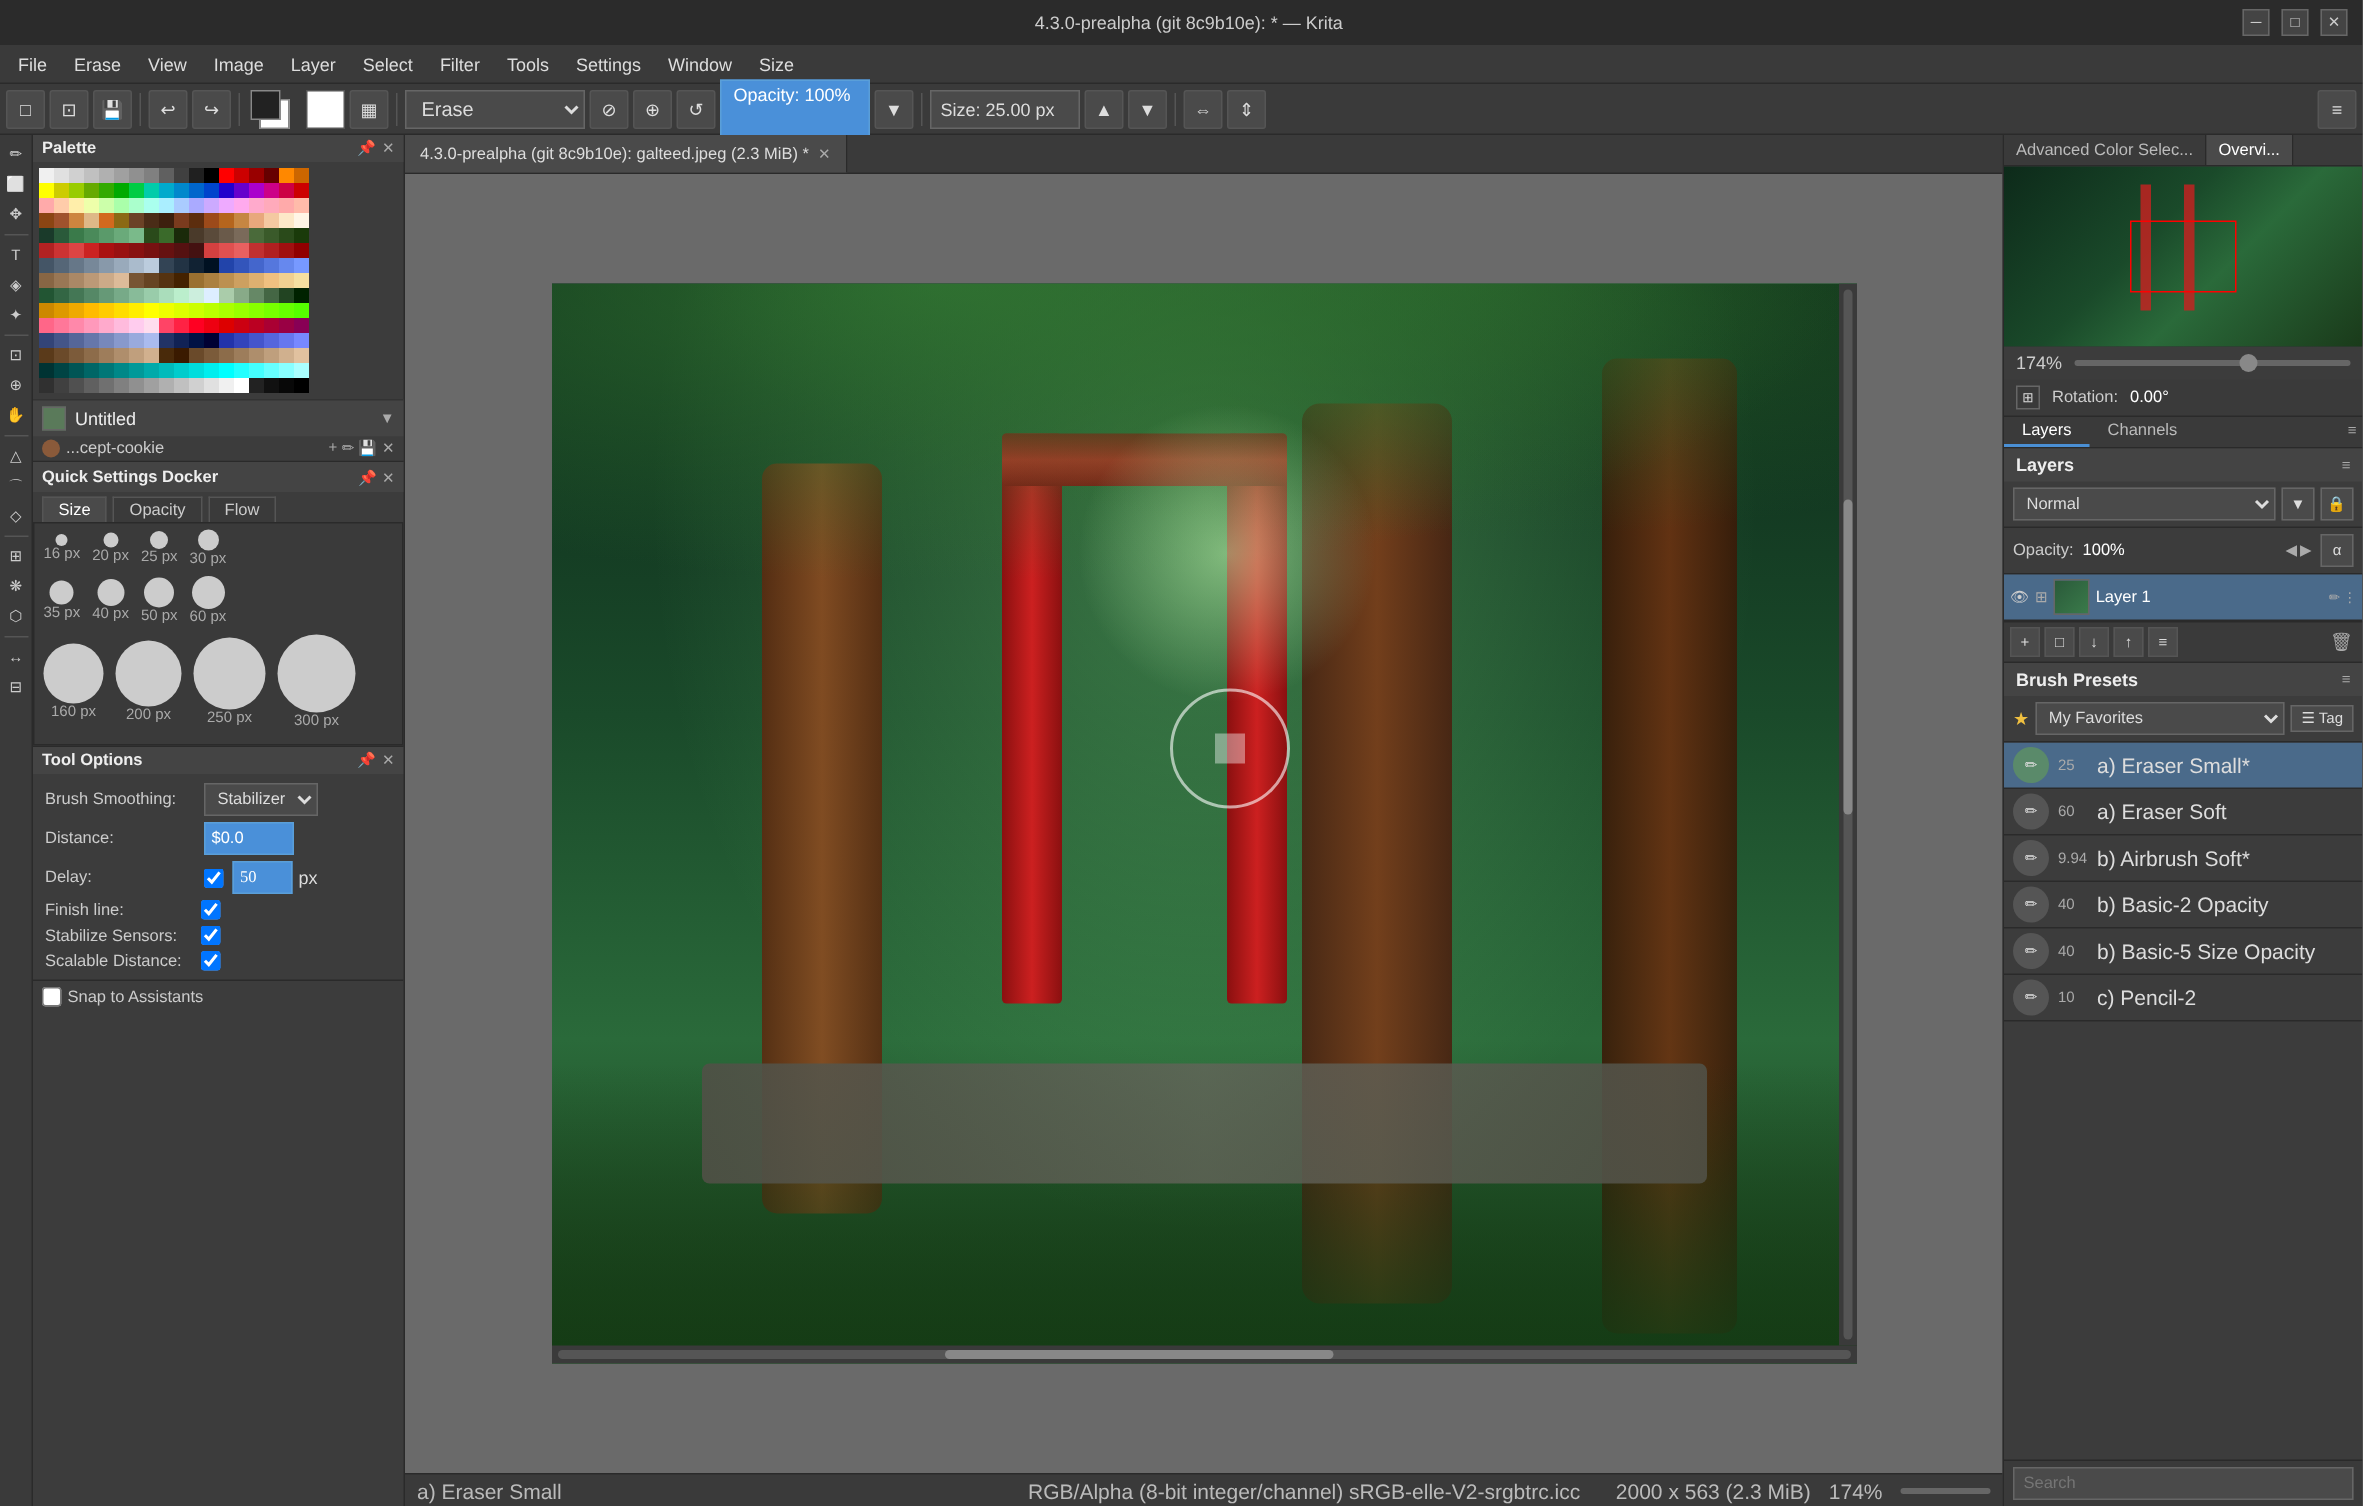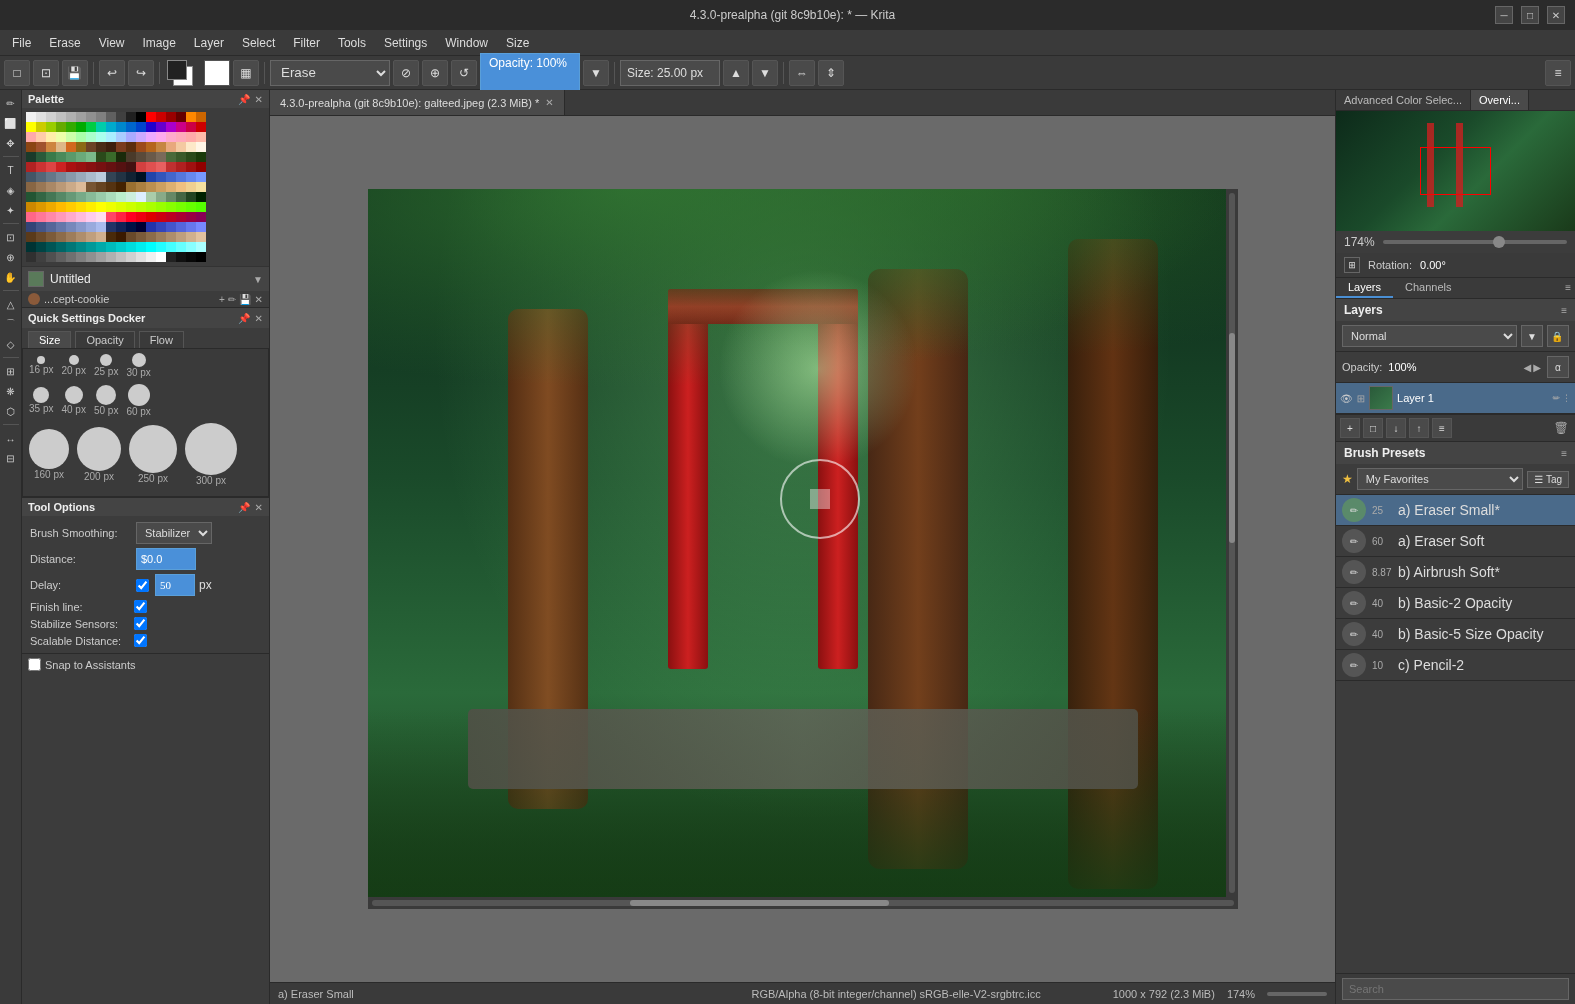--- a/index.html
+++ b/index.html
@@ -384,21 +384,21 @@
     }
 
     
     .status-bar {
       background: #3a3a3a;
       height: 22px;
       display: flex;
       align-items: center;
       padding: 0 8px;
       gap: 16px;
-      font-size: 11px;
+      font-size: 14px;
       color: #bbb;
       border-top: 1px solid #2a2a2a;
       flex-shrink: 0;
     }
     .status-left { flex: 1; }
     .status-center { flex: 1; text-align: center; }
     .status-right { display: flex; gap: 12px; align-items: center; }
     .zoom-slider {
       width: 60px; height: 4px;
       background: #666;
@@ -1257,21 +1257,21 @@
             <div style="position:absolute; top:20%; width:100%; height:30%; background:#888; border-radius:3px;"></div>
           </div>
         </div>
       </div>
     </div>
 
     <div class="status-bar">
       <span class="status-left">a) Eraser Small</span>
       <span class="status-center">RGB/Alpha (8-bit integer/channel)  sRGB-elle-V2-srgbtrc.icc</span>
       <div class="status-right">
-        <span>1000 x 792 (2.3 MiB)</span>
+        <span>2000 x 563 (2.3 MiB)</span>
         <span>174%</span>
         <div class="zoom-slider"></div>
       </div>
     </div>
   </div>
 
   <div class="right-panel">
 
     <div class="rp-tabs">
       <div class="rp-tab">Advanced Color Selec...</div>
@@ -1370,21 +1370,21 @@
           <span class="preset-num">25</span>
           <span class="preset-name">a) Eraser Small*</span>
         </div>
         <div class="preset-item">
           <div class="preset-icon" style="background: rgb(85, 85, 85);">✏</div>
           <span class="preset-num">60</span>
           <span class="preset-name">a) Eraser Soft</span>
         </div>
         <div class="preset-item">
           <div class="preset-icon" style="background: rgb(85, 85, 85);">✏</div>
-          <span class="preset-num">8.87</span>
+          <span class="preset-num">9.94</span>
           <span class="preset-name">b) Airbrush Soft*</span>
         </div>
         <div class="preset-item">
           <div class="preset-icon" style="background: rgb(85, 85, 85);">✏</div>
           <span class="preset-num">40</span>
           <span class="preset-name">b) Basic-2 Opacity</span>
         </div>
         <div class="preset-item">
           <div class="preset-icon" style="background: rgb(85, 85, 85);">✏</div>
           <span class="preset-num">40</span>

